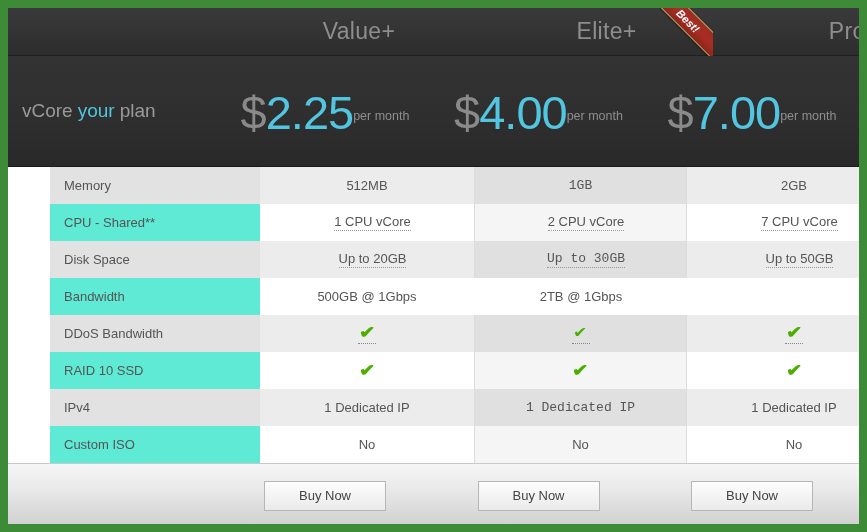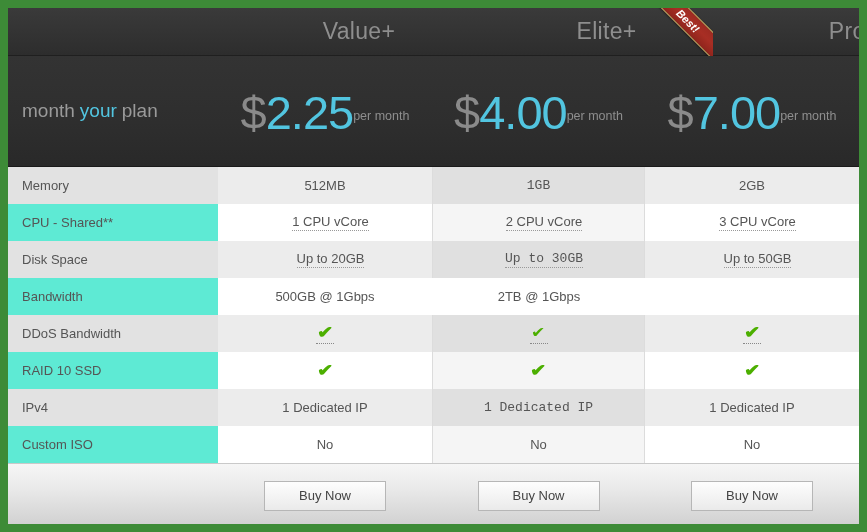--- a/index.html
+++ b/index.html
@@ -98,21 +98,21 @@
     color:#ffffff;
   }
   .ribbon.pro {
     background:linear-gradient(to bottom,#ffe14a 0%,#f7cf0e 45%,#e6b800 100%);
     border-top:1px solid #d7b000;
     border-bottom:1px solid #d7b000;
     color:#a8560d;
   }
 
   
-  .rows { display:block; }
+  .rows { display:block;padding-left:42px; }
   .row { display:flex; height:37px; }
   .cell {
     display:flex; align-items:center; justify-content:center;
     font-size:13px;
     color:#555;
     height:100%;
     position:relative;
   }
   .cell.feature {
     justify-content:flex-start;
@@ -186,21 +186,21 @@
       <div class="plan-name">Pro+</div>
       <div class="ribbon-wrap">
         <div class="ribbon pro">Pro!</div>
       </div>
     </div>
   </div>
 
   <div class="price-head">
     <div class="col-feature">
       <div class="choose">
-        <span>month</span>
+        <span>vCore</span>
         <b>your</b>
         <span>plan</span>
       </div>
     </div>
 
     <div class="col-plan">
       <div class="price-cell">
         <div class="price-line"><span class="cur">$</span><span>2.25</span></div>
         <div class="per">per month</div>
       </div>
@@ -236,21 +236,21 @@
       </div>
       <div class="row even">
         <div class="cell feature col-feature">CPU - Shared**</div>
         <div class="cell val col-plan">
           <span class="tip">1 CPU vCore</span>
         </div>
         <div class="cell val col-plan mid">
           <span class="tip">2 CPU vCore</span>
         </div>
         <div class="cell val col-plan">
-          <span class="tip">3 CPU vCore</span>
+          <span class="tip">7 CPU vCore</span>
         </div>
       </div>
       <div class="row odd">
         <div class="cell feature col-feature">Disk Space</div>
         <div class="cell val col-plan">
           <span class="tip">Up to 20GB</span>
         </div>
         <div class="cell val col-plan mid">
           <span class="tip">Up to 30GB</span>
         </div>

